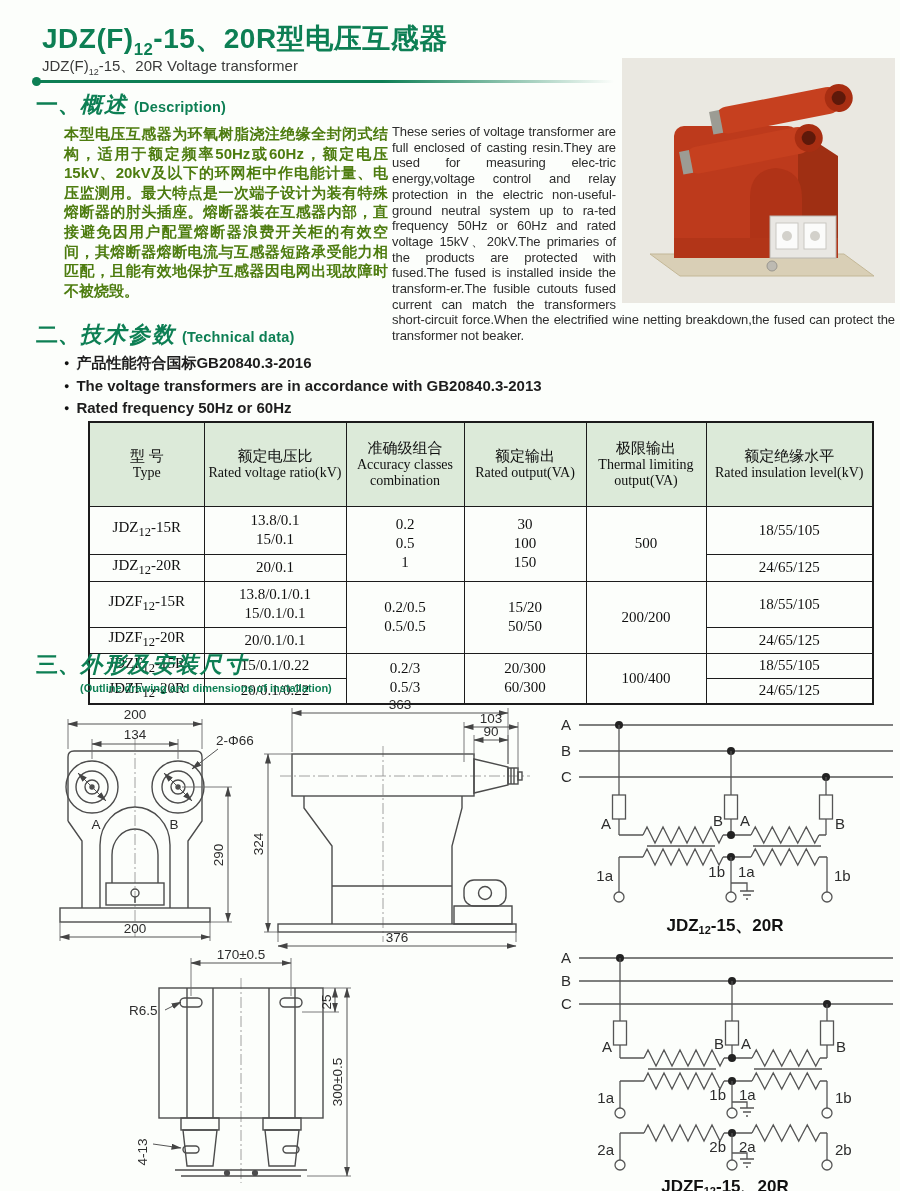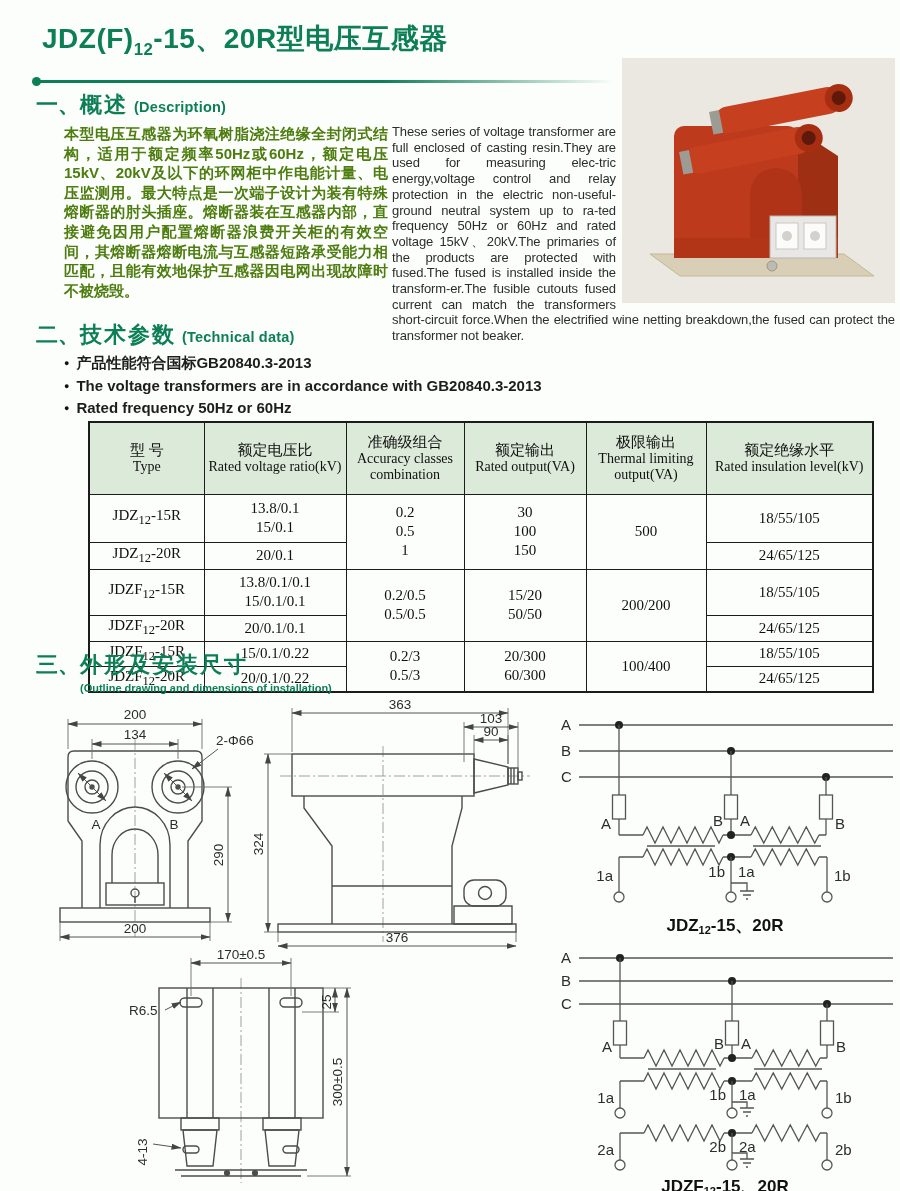--- a/index.html
+++ b/index.html
@@ -11,21 +11,21 @@
   .title{position:absolute;left:42px;top:20px;font-size:28px;font-weight:bold;color:var(--green);letter-spacing:.5px;text-align:right;}
   .title sub,.subtitle sub{font-size:.6em;}
   .subtitle{position:absolute;left:42px;top:57px;font-size:15px;color:#3a3a3a;}
   .rule{position:absolute;left:34px;top:80px;width:580px;height:3px;border-radius:2px;
         background:linear-gradient(to right,var(--green) 60%,rgba(13,127,84,0));}
   .rule::before{content:"";position:absolute;left:-2px;top:-3px;width:9px;height:9px;border-radius:50%;background:var(--green);}
 
   
   .sec{position:absolute;color:var(--green);white-space:nowrap;}
   .sec .num,.sec .cn{font-size:22px;font-weight:bold;}
-  .sec .cn{letter-spacing:2px;}
+  .sec .cn{letter-spacing:2px;font-style:italic;}
   .sec .en{font-size:14.5px;font-weight:600;margin-left:6px;letter-spacing:.2px;}
   .sec .en2{display:block;font-size:11px;font-weight:600;margin-left:44px;margin-top:2px;}
 
   
   .desc-cn{position:absolute;left:64px;top:124px;width:324px;font-size:15px;line-height:19.6px;
            text-align:justify;color:#4d7c0f;font-weight:600;}
   .desc-en{position:absolute;left:392px;top:124px;width:503px;font-size:13px;line-height:15.7px;
            text-align:justify;color:#2d2d2d;letter-spacing:-.1px;}
   .desc-en .photo-spacer{float:right;width:279px;height:186px;}
   .photo{position:absolute;left:622px;top:58px;width:273px;height:245px;}
@@ -64,20 +64,21 @@
   <defs>
     <marker id="arr" viewBox="0 0 10 6" refX="9.5" refY="3" markerWidth="10" markerHeight="6" orient="auto-start-reverse">
       <path d="M0,0 L10,3 L0,6 z" fill="#444"></path>
     </marker>
   </defs>
 </svg>
 
 <div class="page">
 
   <div class="title"><span>JDZ(F)</span><sub>12</sub><span>-15、20R型电压互感器</span></div>
+  <div class="subtitle"><span>JDZ(F)</span><sub>12</sub><span>-15、20R Voltage transformer</span></div>
   <div class="rule"></div>
 
   <div class="sec" style="left:36px;top:90px">
     <span class="num">一、</span><span class="cn">概述</span><span class="en">(Description)</span>
   </div>
   <div class="desc-cn">本型电压互感器为环氧树脂浇注绝缘全封闭式结构，适用于额定频率50Hz或60Hz，额定电压15kV、20kV及以下的环网柜中作电能计量、电压监测用。最大特点是一次端子设计为装有特殊熔断器的肘头插座。熔断器装在互感器内部，直接避免因用户配置熔断器浪费开关柜的有效空间，其熔断器熔断电流与互感器短路承受能力相匹配，且能有效地保护互感器因电网出现故障时不被烧毁。</div>
   <div class="desc-en"><span class="photo-spacer"></span><span>These series of voltage transformer are full enclosed of casting resin.They are used for measuring elec-tric energy,voltage control and relay protection in the electric non-useful-ground neutral system up to ra-ted frequency 50Hz or 60Hz and rated voltage 15kV、20kV.The primaries of the products are protected with fused.The fused is installed inside the transform-er.The fusible cutouts fused current can match the transformers short-circuit force.When the electrified wine netting breakdown,the fused can protect the transformer not beaker.</span></div>
 
   <div class="photo">
     <svg viewBox="0 0 273 245" width="273" height="245">
@@ -109,36 +110,36 @@
         <circle cx="193" cy="178" r="5" fill="#d3d1cb"></circle>
       </g>
       <circle cx="150" cy="208" r="5" fill="#bdbab2" stroke="#9a978f"></circle>
     </svg>
   </div>
 
   <div class="sec" style="left:36px;top:320px">
     <span class="num">二、</span><span class="cn">技术参数</span><span class="en">(Technical data)</span>
   </div>
   <ul class="bullets">
-    <li>产品性能符合国标GB20840.3-2013</li>
+    <li>产品性能符合国标GB20840.3-2016</li>
     <li>The voltage transformers are in accordance with GB20840.3-2013</li>
     <li>Rated frequency 50Hz or 60Hz</li>
   </ul>
 
   <table class="spec-table">
     <colgroup>
         <col style="width:115px">
         <col style="width:142px">
         <col style="width:118px">
         <col style="width:122px">
         <col style="width:120px">
         <col style="width:167px">
       </colgroup>
     <tbody>
-        <tr style="height:72px">
+        <tr style="height:84px">
       <th>
             <div class="th-cn">型  号</div>
             <div class="th-en">Type</div>
           </th>
       <th>
             <div class="th-cn">额定电压比</div>
             <div class="th-en">Rated voltage ratio(kV)</div>
           </th>
       <th>
             <div class="th-cn">准确级组合</div>

